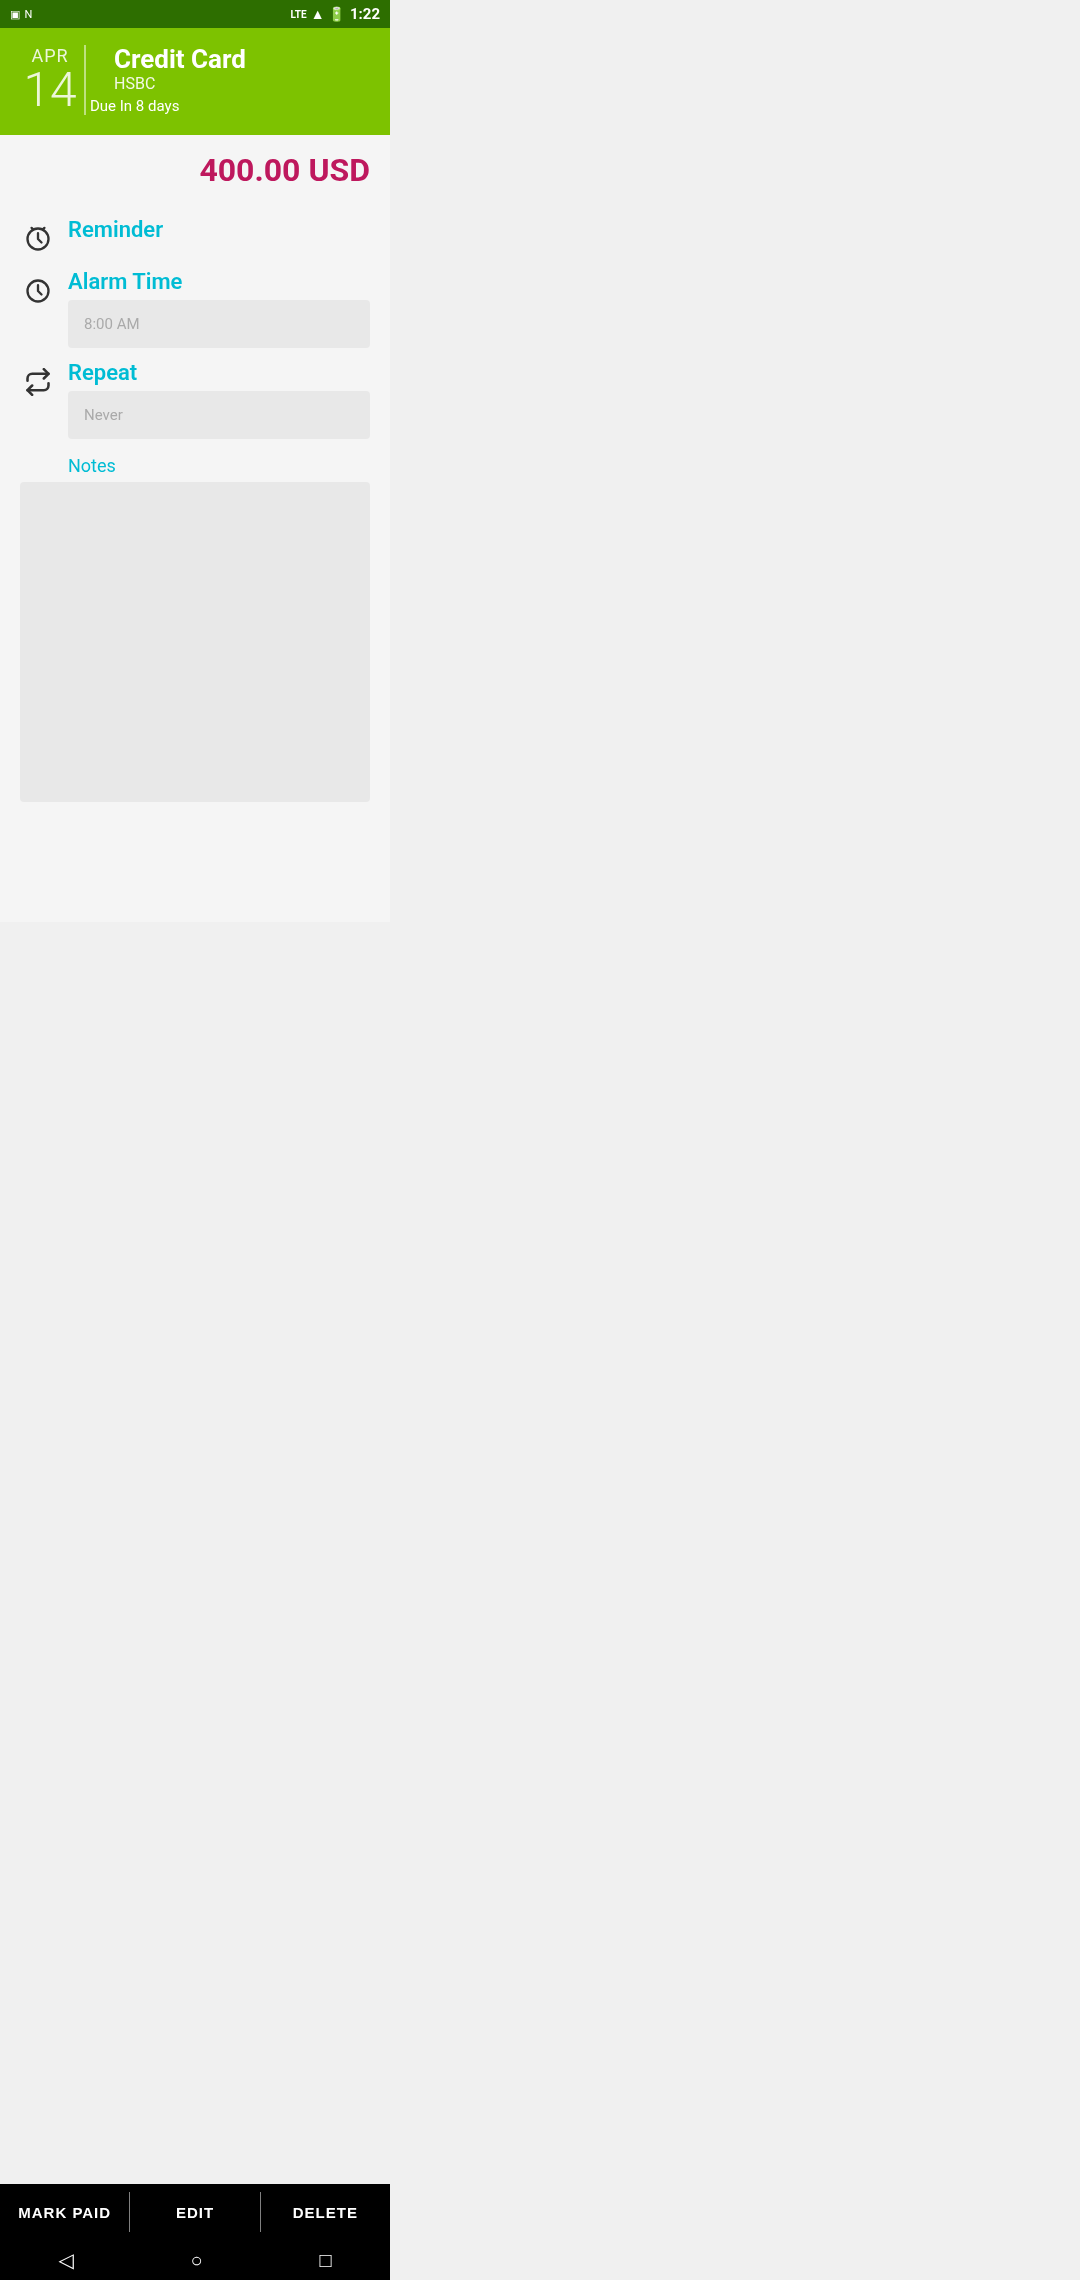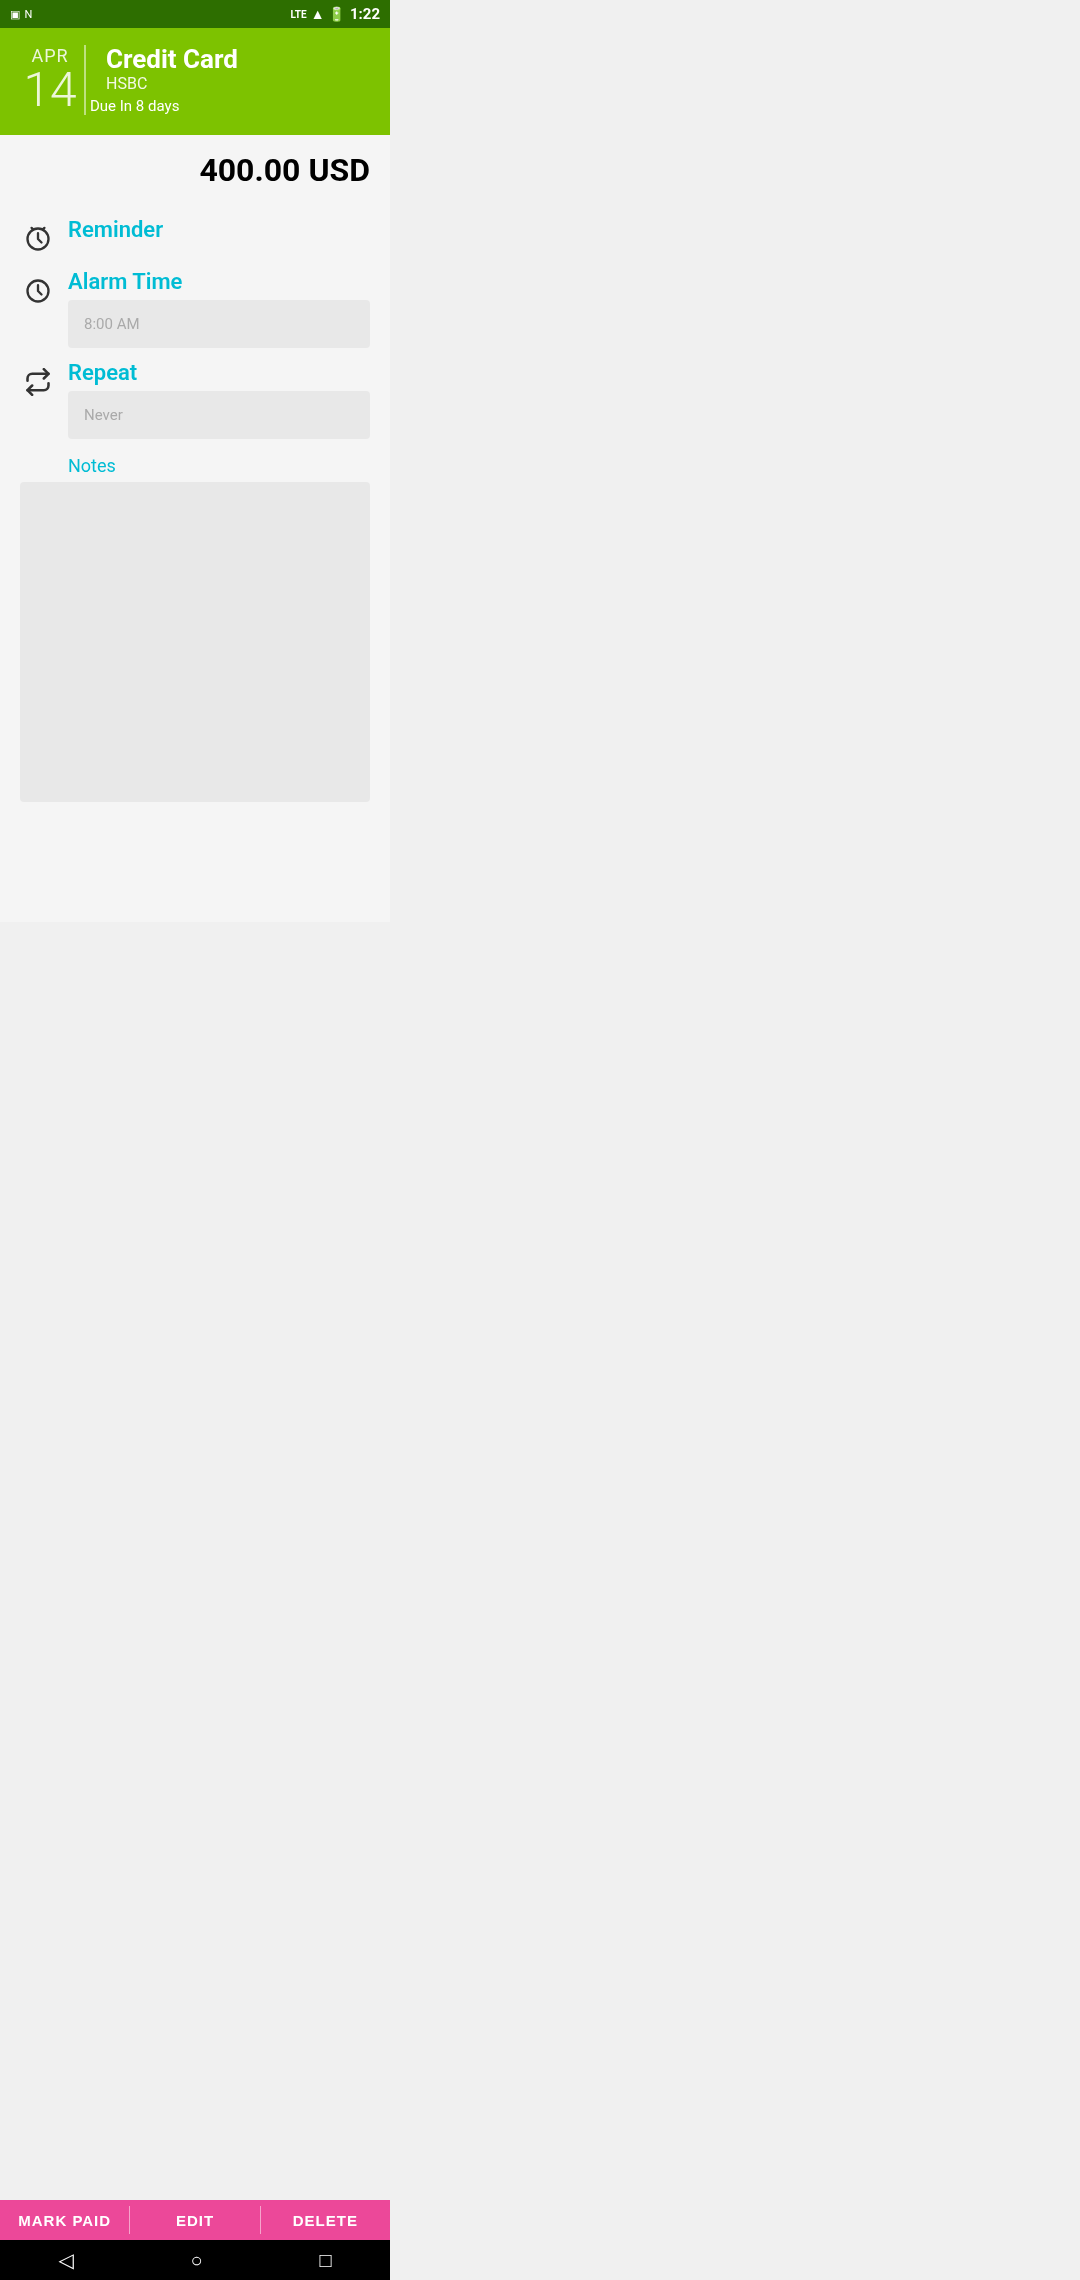--- a/index.html
+++ b/index.html
@@ -92,41 +92,41 @@
     .header-title {
       color: white;
       font-size: 26px;
       font-weight: bold;
     }
 
     .header-bank {
       color: rgba(255,255,255,0.9);
       font-size: 16px;
       font-weight: 400;
-      margin-left: 16px;
+      margin-left: 24px;
     }
 
     .header-due {
       color: white;
       font-size: 15px;
       margin-top: 4px;
       font-weight: 400;
     }
 
     
     .amount-row {
       width: 100%;
       padding: 16px 20px 8px;
       display: flex;
       justify-content: flex-end;
       background: #f5f5f5;
     }
 
     .amount-text {
-      color: #000000;
+      color: #be185d;
       font-size: 32px;
       font-weight: bold;
     }
 
     
     .content {
       background: #f5f5f5;
       padding: 8px 20px 0 20px;
     }
 
@@ -190,22 +190,22 @@
       background: #e8e8e8;
       border-radius: 4px;
       min-height: 320px;
     }
 
     
     .bottom-actions {
       position: fixed;
       bottom: 40px;
       width: 390px;
-      height: 40px;
-      background: #ec4899;
+      height: 56px;
+      background: #000000;
       display: flex;
       align-items: center;
     }
 
     .action-btn {
       flex: 1;
       height: 100%;
       display: flex;
       align-items: center;
       justify-content: center;

